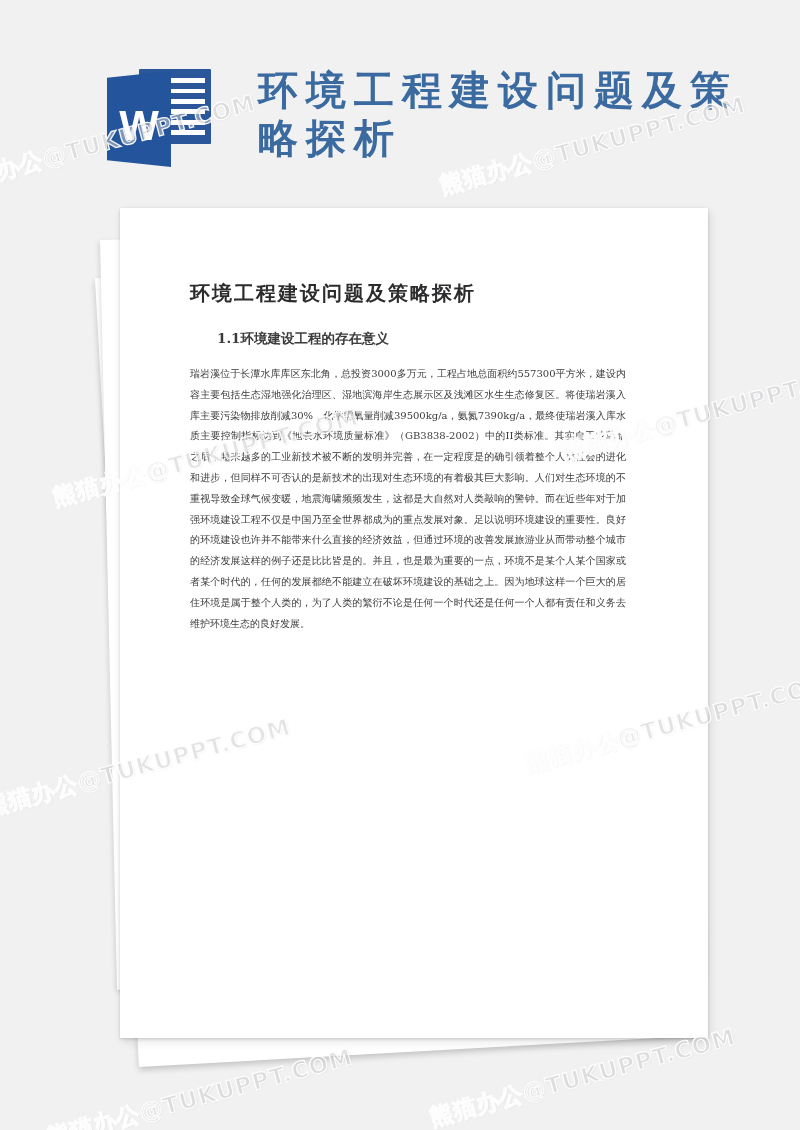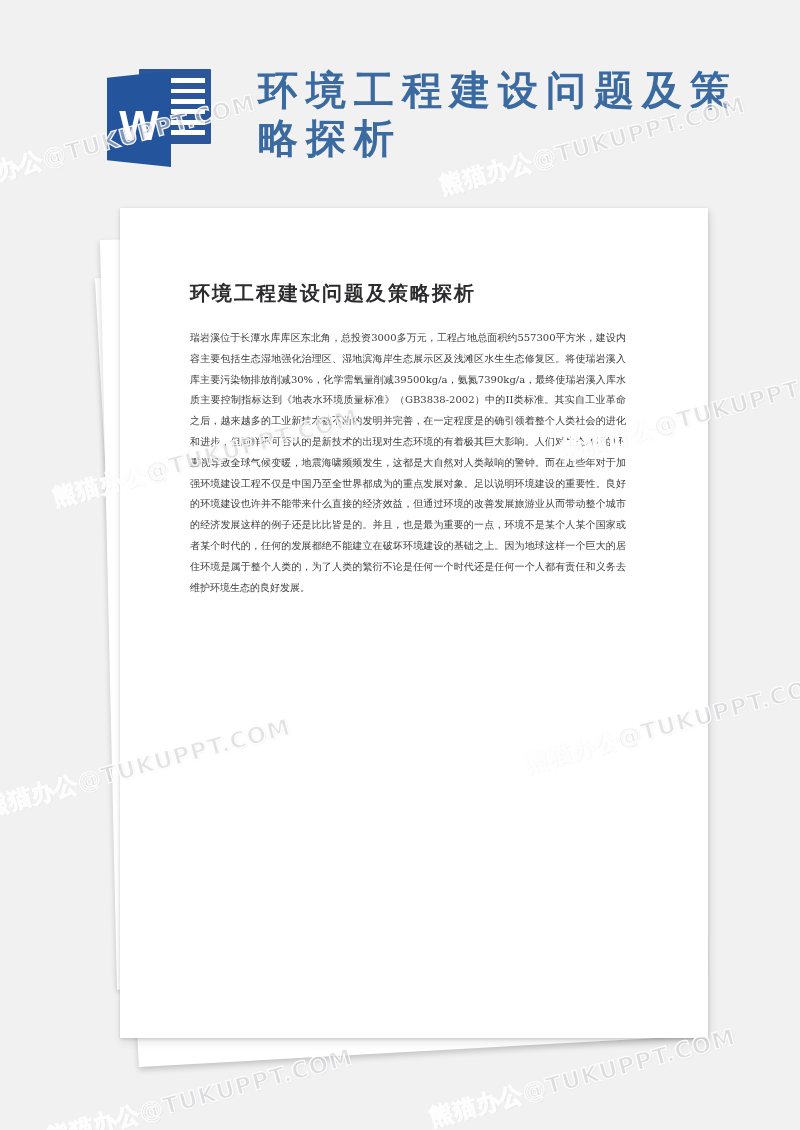--- a/index.html
+++ b/index.html
@@ -99,20 +99,21 @@
     </div>
   </div>
   <div class="header-title">环境工程建设问题及策略探析</div>
 </div>
 
 <div class="page page-b"></div>
 <div class="page page-a"></div>
 
 <div class="page page-main">
   <div class="doc-title">环境工程建设问题及策略探析</div>
+  <div class="sec-heading">1.1环境建设工程的存在意义</div>
   <div class="sec-para">瑞岩溪位于长潭水库库区东北角，总投资3000多万元，工程占地总面积约557300平方米，建设内容主要包括生态湿地强化治理区、湿地滨海岸生态展示区及浅滩区水生生态修复区。将使瑞岩溪入库主要污染物排放削减30%，化学需氧量削减39500kg/a，氨氮7390kg/a，最终使瑞岩溪入库水质主要控制指标达到《地表水环境质量标准》（GB3838-2002）中的II类标准。其实自工业革命之后，越来越多的工业新技术被不断的发明并完善，在一定程度是的确引领着整个人类社会的进化和进步，但同样不可否认的是新技术的出现对生态环境的有着极其巨大影响。人们对生态环境的不重视导致全球气候变暖，地震海啸频频发生，这都是大自然对人类敲响的警钟。而在近些年对于加强环境建设工程不仅是中国乃至全世界都成为的重点发展对象。足以说明环境建设的重要性。良好的环境建设也许并不能带来什么直接的经济效益，但通过环境的改善发展旅游业从而带动整个城市的经济发展这样的例子还是比比皆是的。并且，也是最为重要的一点，环境不是某个人某个国家或者某个时代的，任何的发展都绝不能建立在破坏环境建设的基础之上。因为地球这样一个巨大的居住环境是属于整个人类的，为了人类的繁衍不论是任何一个时代还是任何一个人都有责任和义务去维护环境生态的良好发展。</div>
 </div>
 
 <div class="wm" style="left:-55px;top:128px;">熊猫办公@TUKUPPT.COM</div>
 <div class="wm" style="left:435px;top:130px;">熊猫办公@TUKUPPT.COM</div>
 <div class="wm" style="left:48px;top:442px;">熊猫办公@TUKUPPT.COM</div>
 <div class="wm" style="left:556px;top:396px;">熊猫办公@TUKUPPT.COM</div>
 <div class="wm" style="left:-20px;top:752px;">熊猫办公@TUKUPPT.COM</div>
 <div class="wm" style="left:520px;top:708px;">熊猫办公@TUKUPPT.COM</div>
 <div class="wm" style="left:42px;top:1082px;">熊猫办公@TUKUPPT.COM</div>

